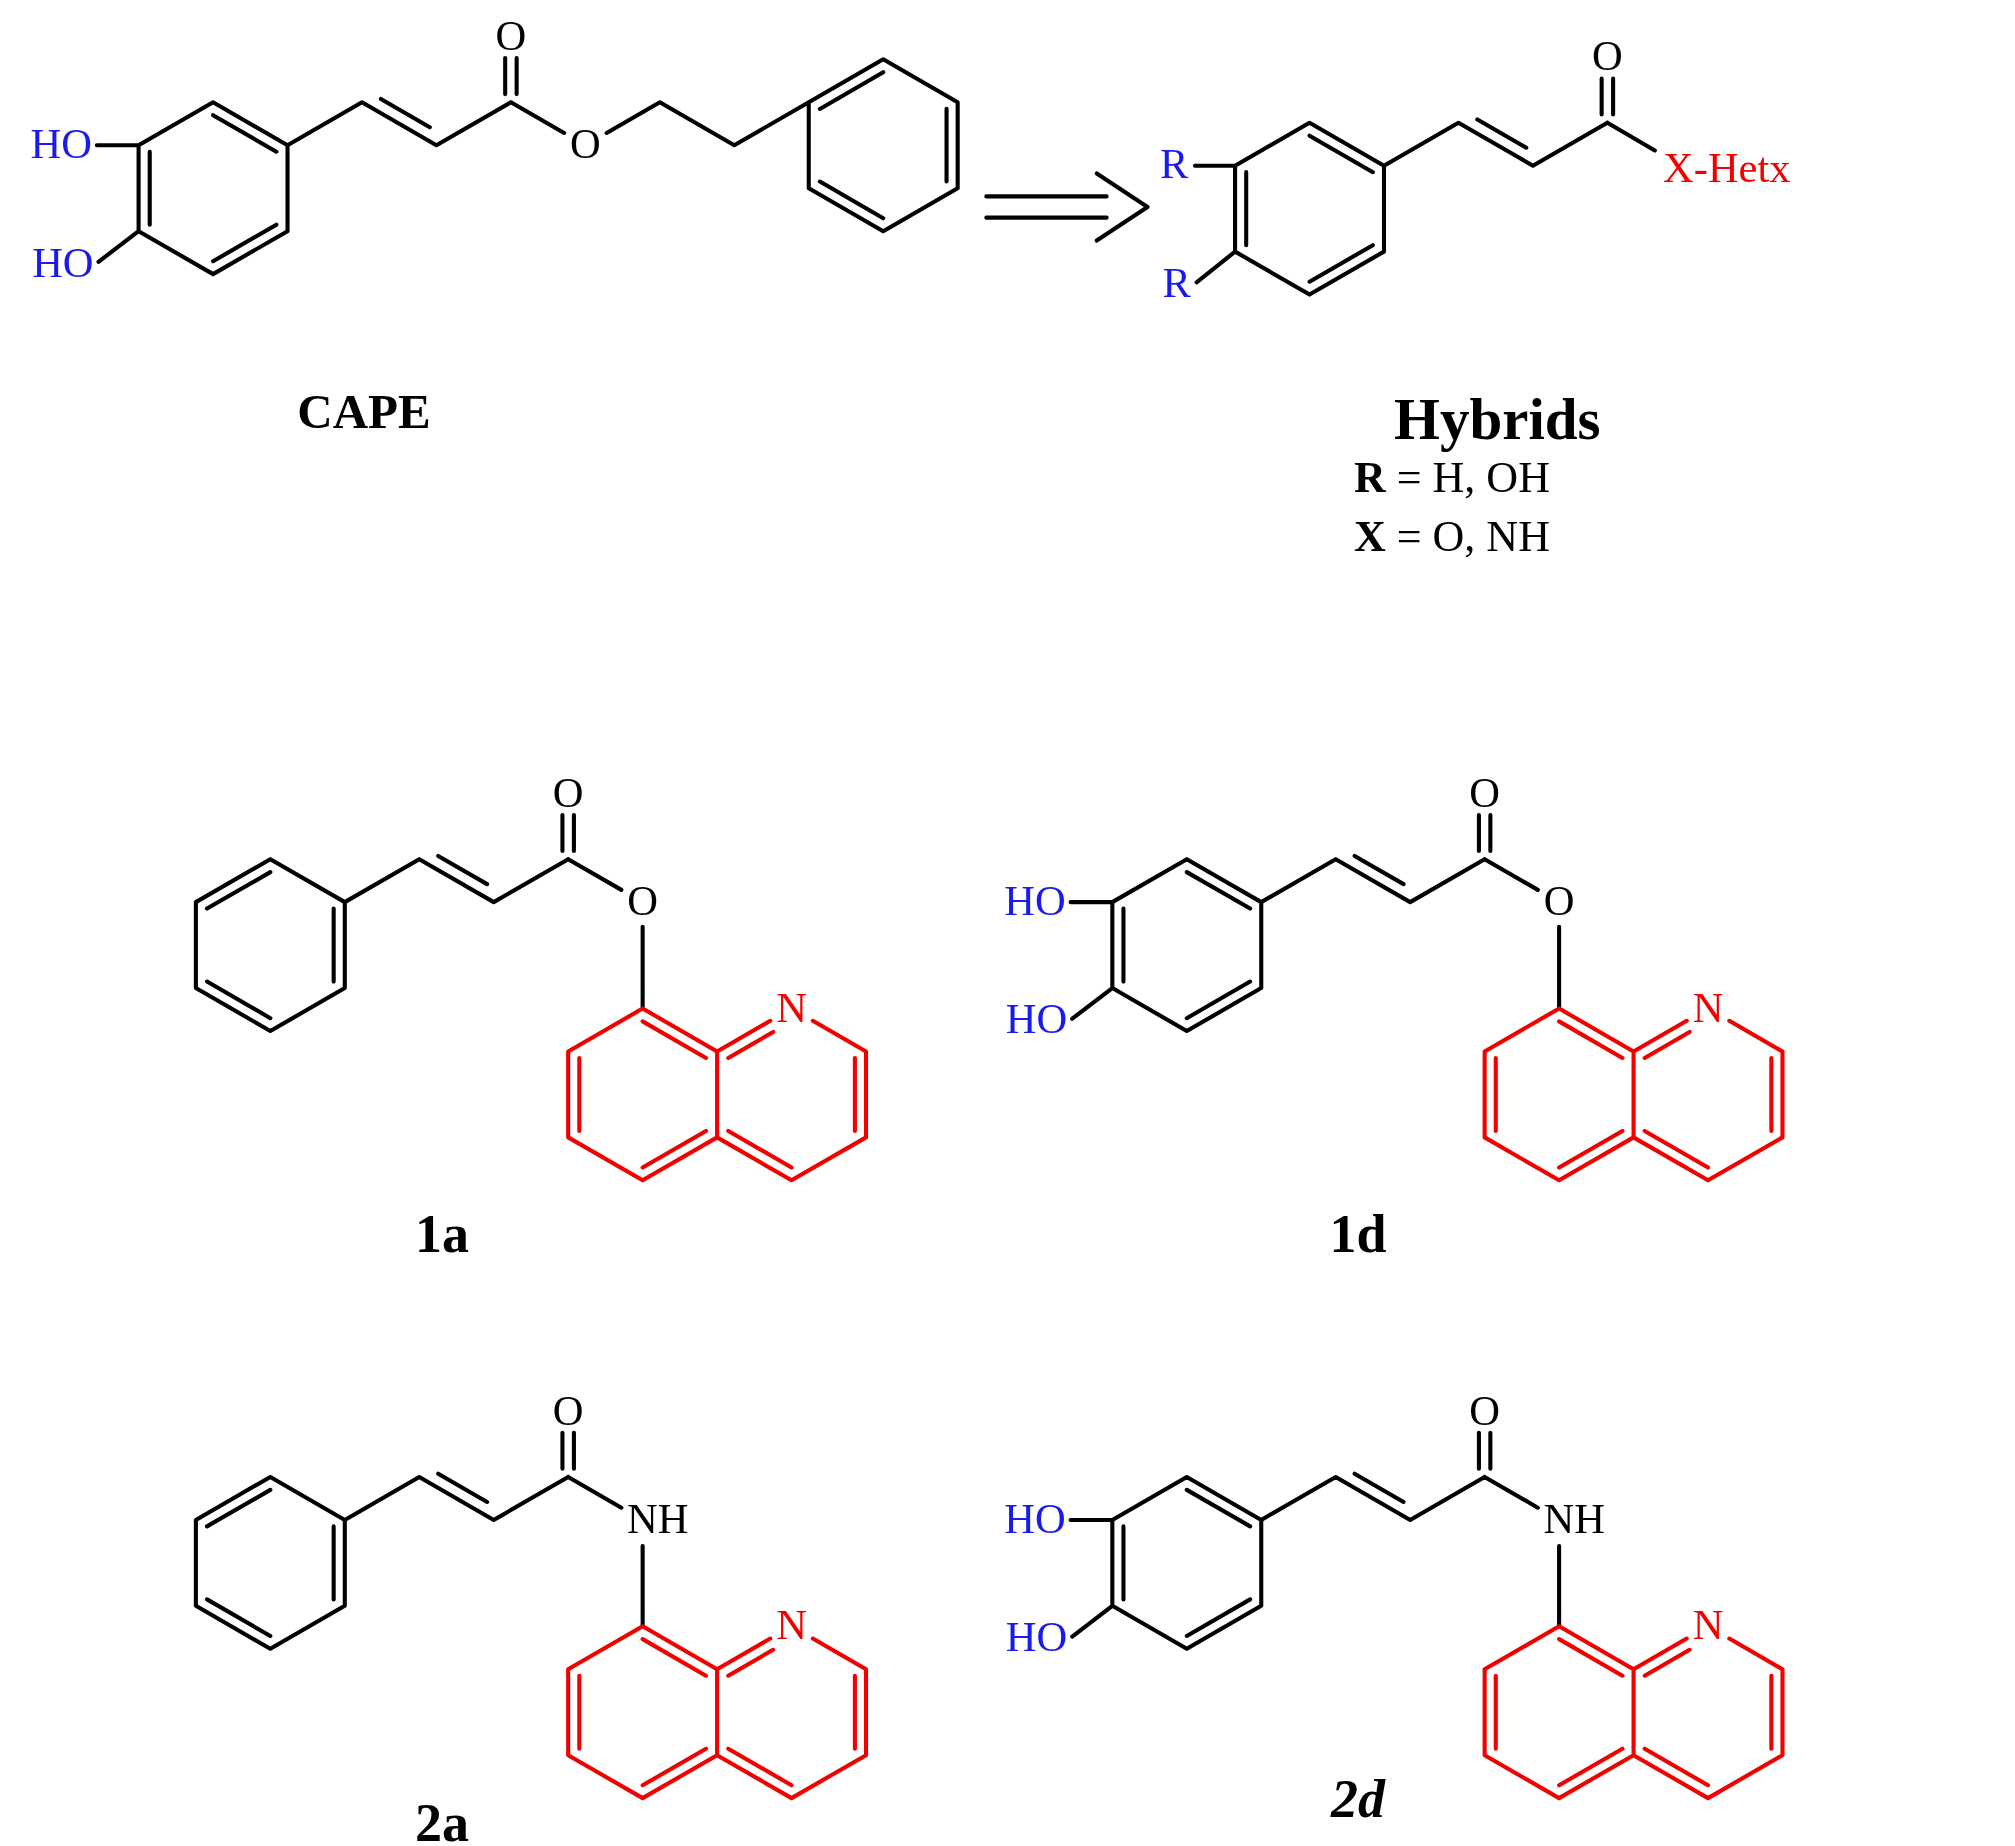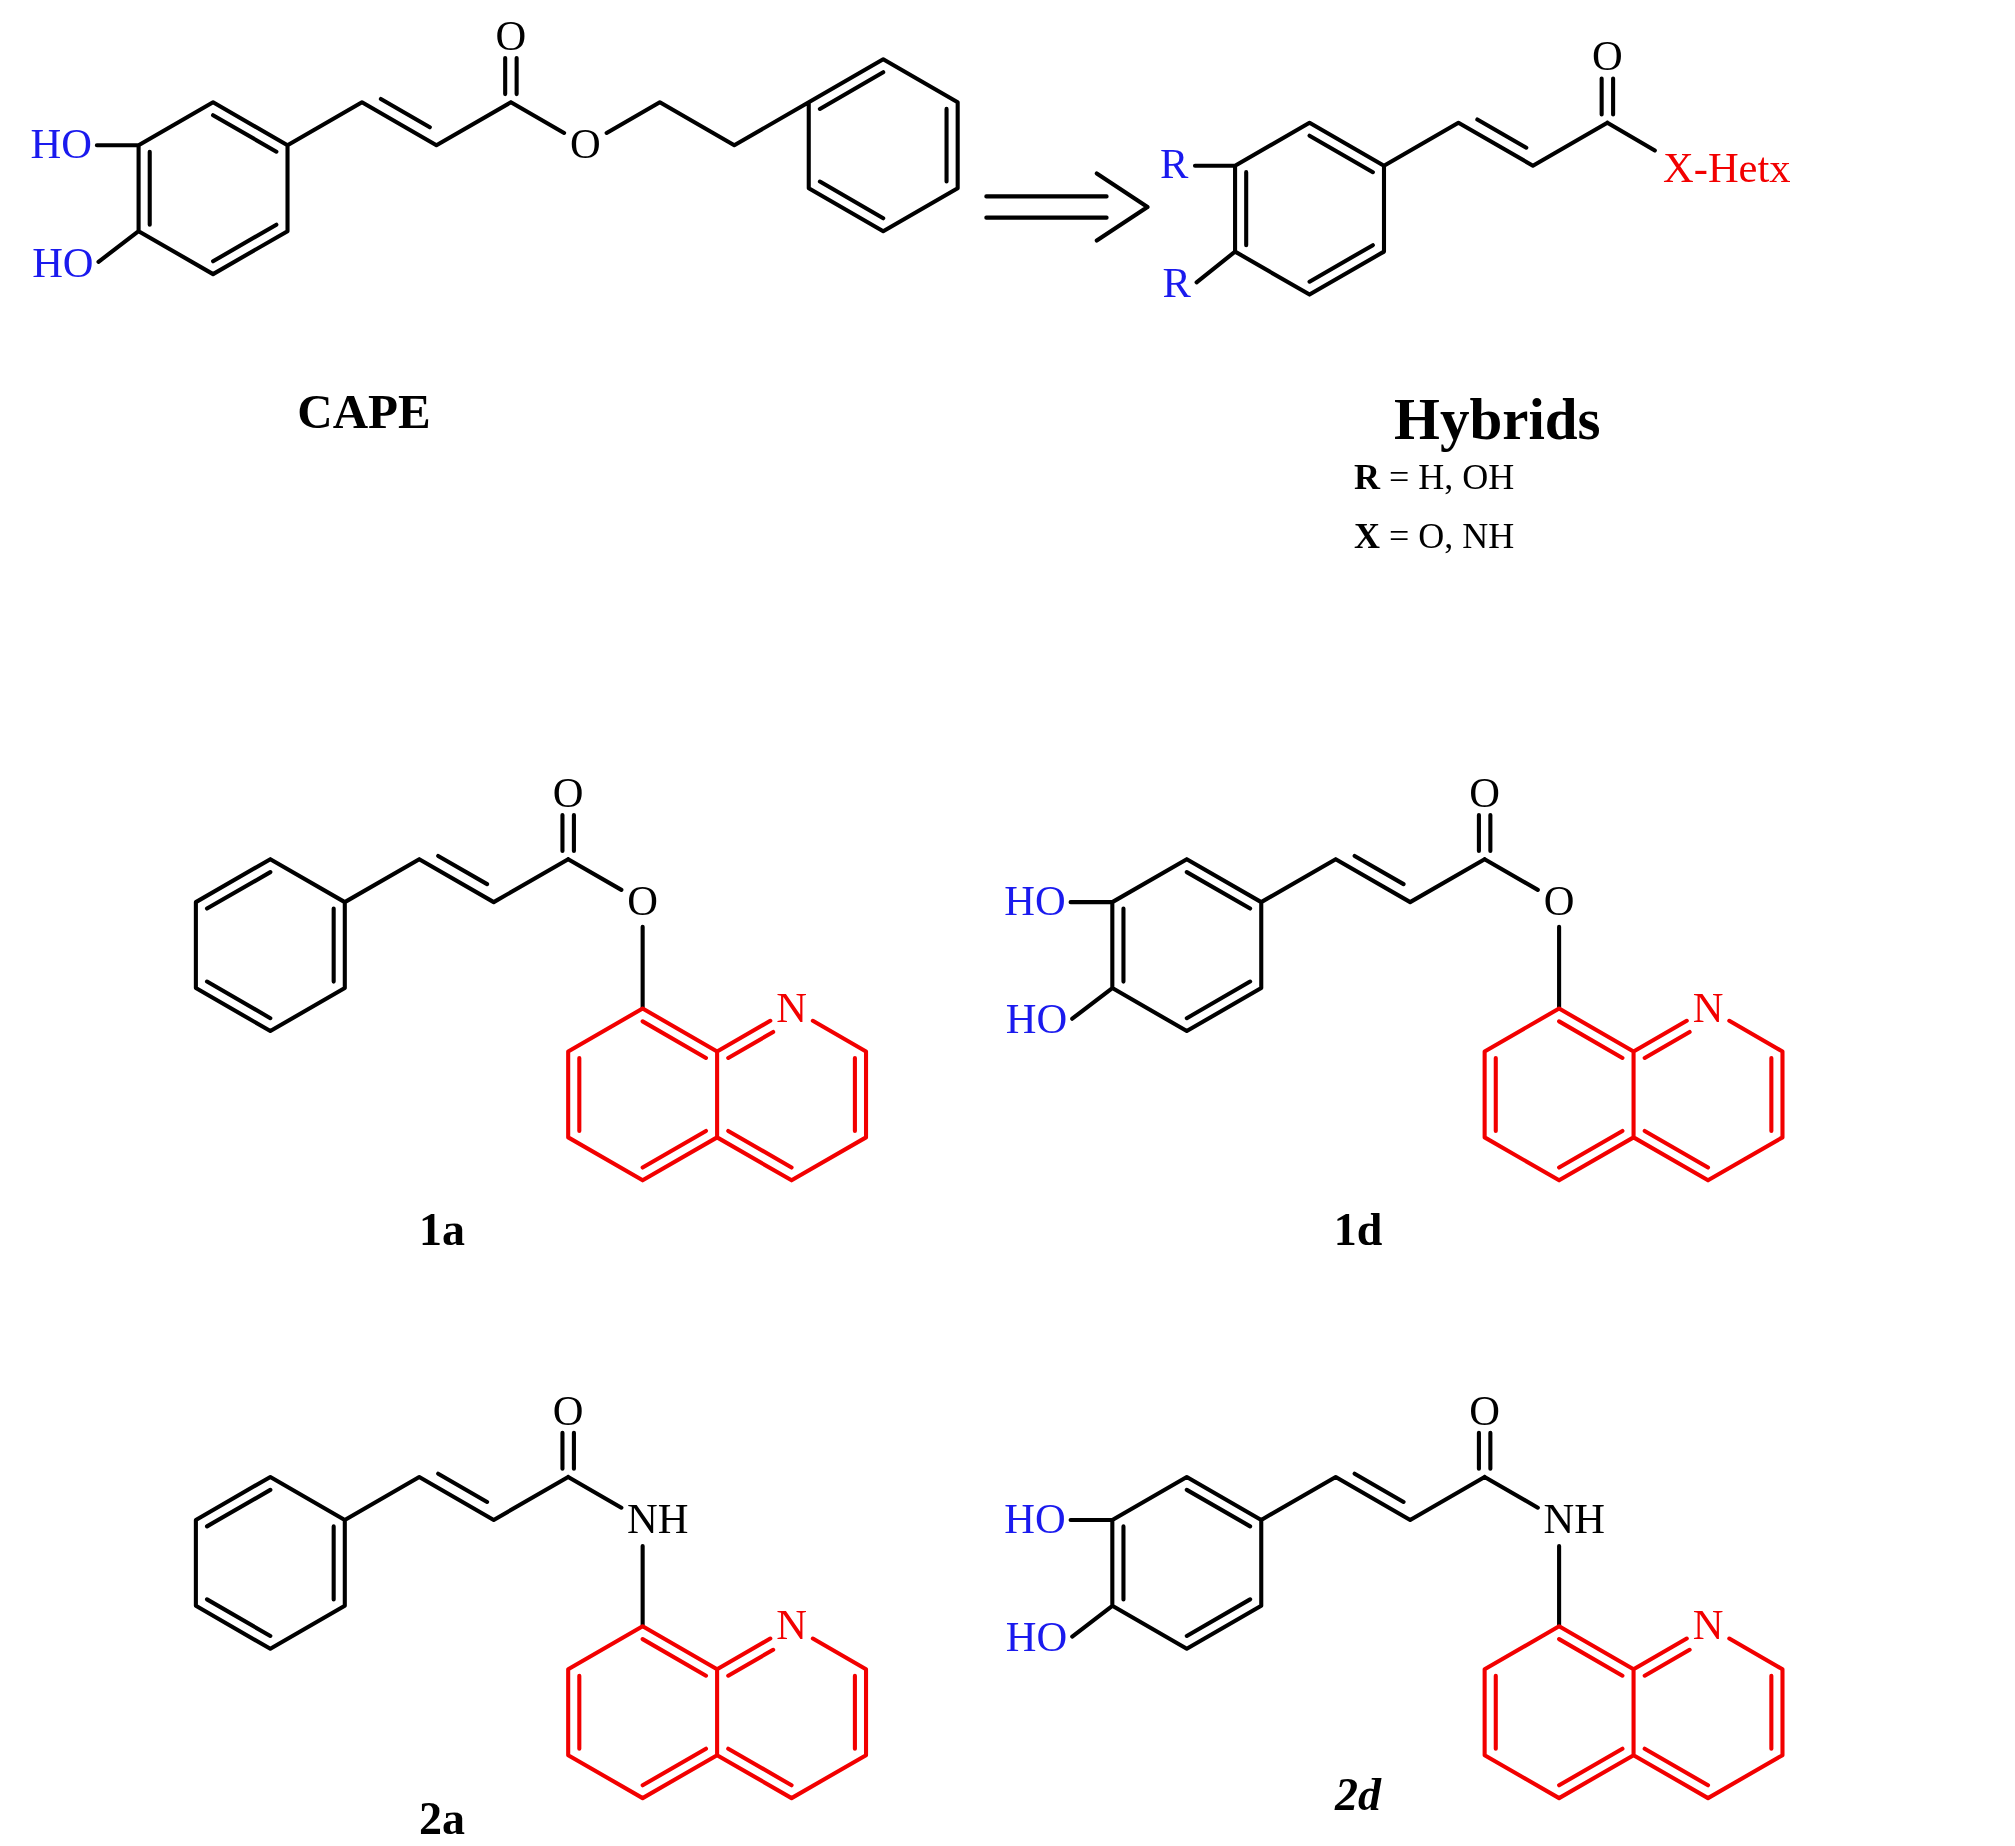--- a/index.html
+++ b/index.html
@@ -16,27 +16,27 @@
   }
   .stage{position:absolute;left:0;top:0;width:2016px;height:1846px;}
   svg{position:absolute;left:0;top:0;}
   svg text{font-family:"Liberation Serif", serif;}
   .bond{stroke:var(--ink);stroke-width:5;fill:none;stroke-linecap:round;stroke-linejoin:round;}
   .bond-red{stroke:var(--red);}
   .atom{font-size:52px;fill:var(--ink);}
   .atom-blue{fill:var(--blue);}
   .atom-red{fill:var(--red);}
   .struct-label{
-    position:absolute;font-weight:bold;font-size:46px;color:var(--ink);
+    position:absolute;font-weight:bold;font-size:54px;color:var(--ink);
     text-align:center;white-space:nowrap;
   }
   .cape-label{font-size:49px;text-align:center;}
   .legend{position:absolute;left:1354px;top:391px;color:var(--ink);}
   .legend-title{font-weight:bold;font-size:59px;line-height:57px;margin-left:40px;}
-  .legend-row{font-size:36px;line-height:59px;white-space:nowrap;}
+  .legend-row{font-size:44px;line-height:59px;white-space:nowrap;}
   .legend-key{font-weight:bold;}
 </style>
 </head>
 <body>
 
 <div class="stage">
 
   <svg width="2016" height="1846" viewBox="0 0 2463 2256">
 
     <g>

